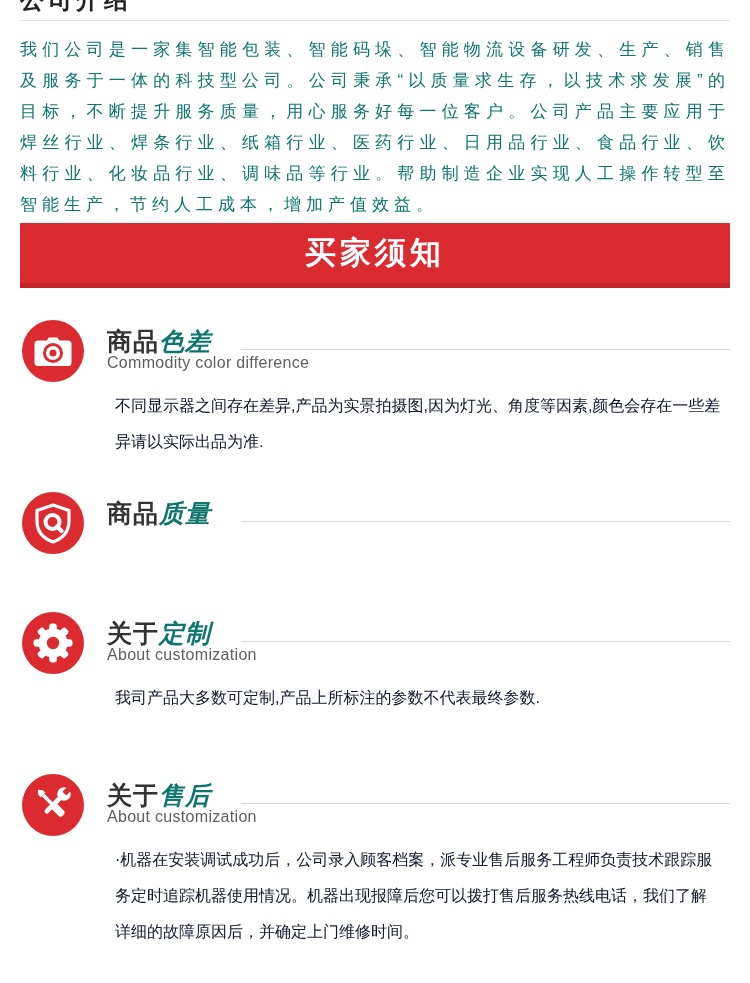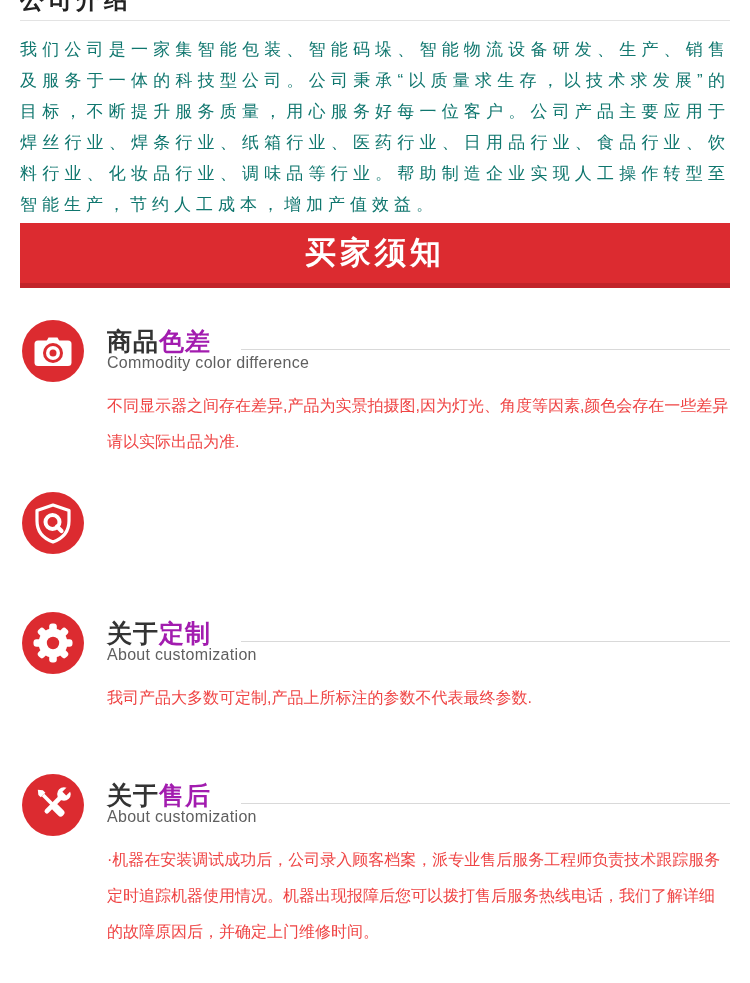--- a/index.html
+++ b/index.html
@@ -38,24 +38,24 @@
   .sections { margin-top:32px; }
   .section { display:flex; padding:0 20px; }
   .section.s1 { margin-bottom:32px; }
   .section.s2 { margin-bottom:58px; }
   .section.s3 { margin-bottom:58px; }
   .icon-wrap { width:62px; height:62px; flex:none; margin:0 23px 0 2px; }
   .icon-wrap svg { display:block; }
   .sec-col { flex:1; padding-top:8px; min-width:0; }
   .title-row { display:flex; align-items:flex-end; }
   .sec-title { font-size:25px; font-weight:bold; color:#333333; letter-spacing:1px; line-height:26px; white-space:nowrap; }
-  .sec-title .red { color:#a21caf; }
+  .sec-title .red { color:#0f766e;font-style:italic; }
   .rule { flex:1; border-top:1px solid #d9d9d9; margin:0 0 4px 30px; }
   .sec-sub { font-size:16px; color:#5f5f5f; margin-top:0; letter-spacing:0.3px; }
-  .sec-text { font-size:16px; color:#ef4444; line-height:36px; margin:16px 0 0; }
+  .sec-text { font-size:16px; color:#0f172a; line-height:36px; margin:16px 8px 0; }
 </style>
 </head>
 <body style="--banner-red: #dc2b30;">
 
 <div class="clip-title">
   <h1>公司介绍</h1>
 </div>
 <hr class="top-divider">
 
 <p class="intro">我们公司是一家集智能包装、智能码垛、智能物流设备研发、生产、销售及服务于一体的科技型公司。公司秉承“以质量求生存，以技术求发展”的目标，不断提升服务质量，用心服务好每一位客户。公司产品主要应用于焊丝行业、焊条行业、纸箱行业、医药行业、日用品行业、食品行业、饮料行业、化妆品行业、调味品等行业。帮助制造企业实现人工操作转型至智能生产，节约人工成本，增加产值效益。</p>
@@ -90,20 +90,24 @@
   <div class="section s2">
     <div class="icon-wrap">
       <svg width="62" height="62" viewBox="0 0 62 62">
         <circle cx="31" cy="31" r="31" fill="#dc2b30"></circle>
         <path d="M31 13 L47 18.5 L47 29 C47 40 40.5 46.5 31 50 C21.5 46.5 15 40 15 29 L15 18.5 Z" fill="none" stroke="#ffffff" stroke-width="3.2" stroke-linejoin="round"></path>
         <circle cx="30.5" cy="30" r="7" fill="none" stroke="#ffffff" stroke-width="4"></circle>
         <line x1="35" y1="34.5" x2="39.5" y2="39" stroke="#ffffff" stroke-width="4.2" stroke-linecap="round"></line>
       </svg>
     </div>
     <div class="sec-col">
+      <div class="title-row">
+        <div class="sec-title"><span>商品</span><span class="red">质量</span></div>
+        <div class="rule"></div>
+      </div>
     </div>
   </div>
 
   <div class="section s3">
     <div class="icon-wrap">
       <svg width="62" height="62" viewBox="0 0 62 62">
         <circle cx="31" cy="31" r="31" fill="#dc2b30"></circle>
         <g fill="#ffffff">
           <g transform="rotate(0 31 31)">
               <rect x="27.2" y="11.5" width="7.6" height="11" rx="3"></rect>

